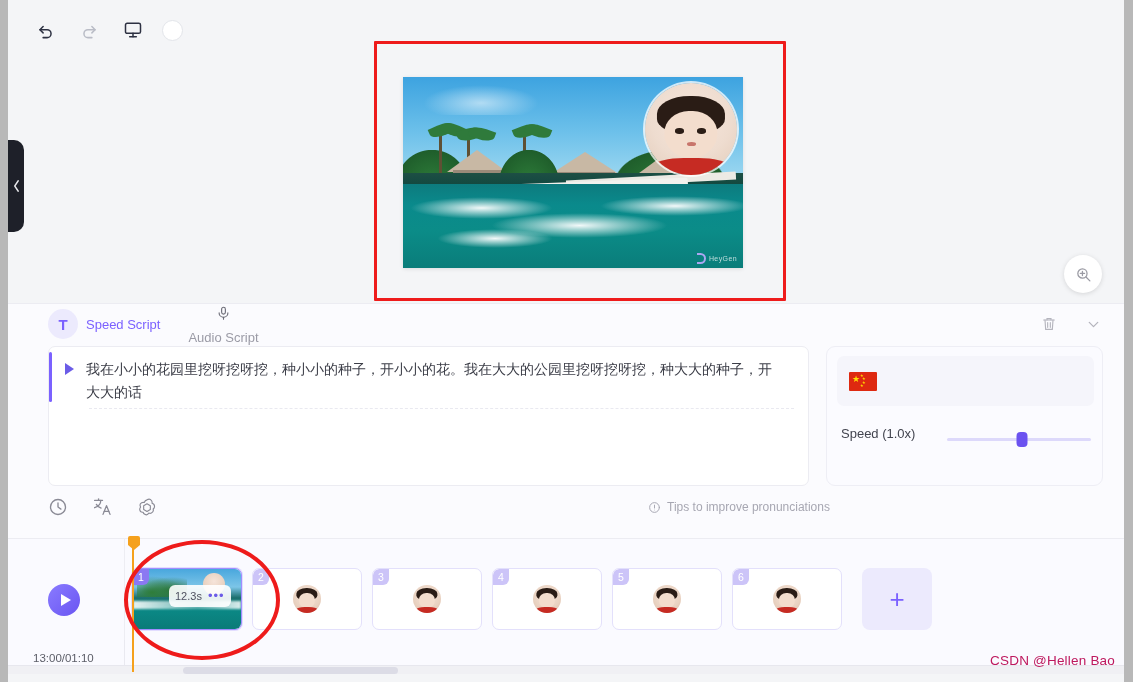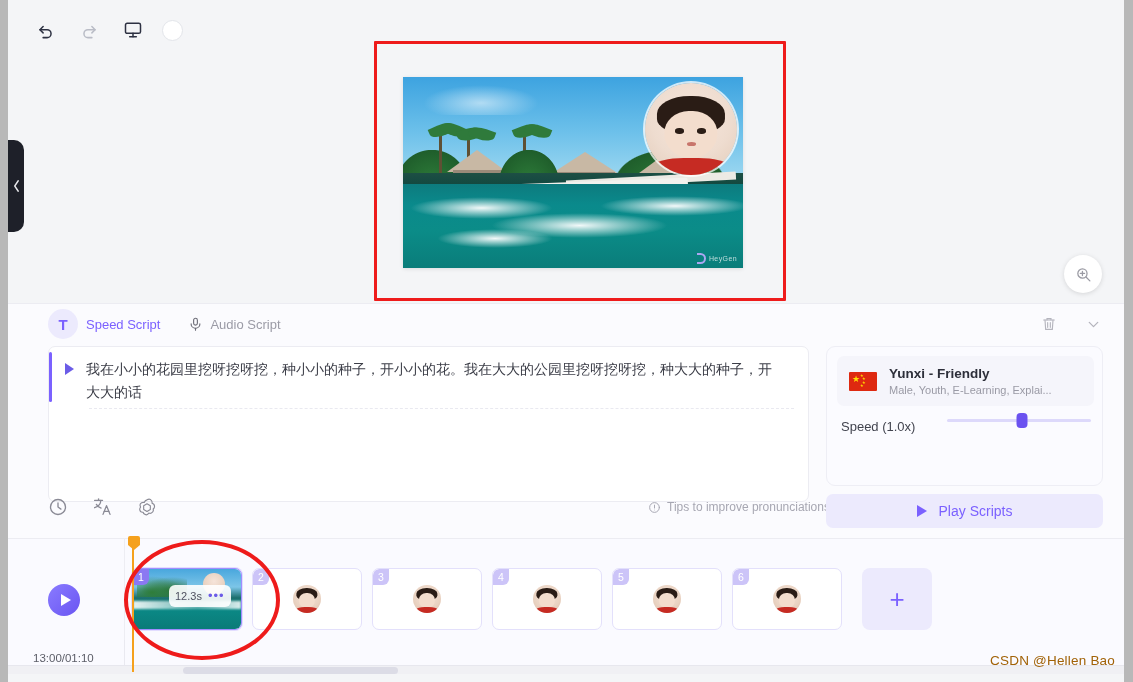--- a/index.html
+++ b/index.html
@@ -214,31 +214,31 @@
     font-size:13px;
   }
   .tab-badge {
     width:30px;height:30px;border-radius:50%;
     background:#eceafd;
     display:flex;align-items:center;justify-content:center;
     color:#7b61ff; font-size:15px; font-weight:600;
   }
   .tab.active .tab-label { color:#7b61ff; }
   .tab-label { color:#9b9ba6; }
-  .tab.audio { margin-left: 28px; gap:7px; }
+  .tab.audio { margin-left: 28px; gap:7px;flex-direction:column; }
   .head-right {
     margin-left:auto; display:flex; align-items:center; gap:28px;
     color:#b4b4bd;
   }
   .head-icon { cursor:pointer; display:flex; }
 
   .script-box {
     position:absolute;
     left: 40px; top: 42px;
-    width: 761px; height: 156px;
+    width: 761px; height: 140px;
     background:#fff;
     border:1px solid #ececf2;
     border-radius: 7px;
   }
   .script-row {
     position:absolute; left:0; top:0; width:100%; height:60px;
     display:flex;
   }
   .script-accent {
     width:3px; background:#7b61ff; margin: 5px 0 0 0; height:50px;
@@ -316,21 +316,21 @@
   }
   .flag .star-s {
     position:absolute; color:#ffde00; font-size:4px; line-height:4px;
   }
   .voice-name { font-size:13.5px; color:#2d2f3a; font-weight:600; }
   .voice-meta { font-size:11px; color:#9a9aa5; margin-top:3px; }
 
   .slider-row {
     position:absolute; left:14px;
     width: 250px; height:22px;
-    display:flex; align-items:flex-start;
+    display:flex; align-items:flex-end;
   }
   .slider-row.speed { top: 72px; }
   .slider-row.pitch { top: 105px; }
   .slider-label { font-size:13px; color:#42444f; width:106px; }
   .track {
     position:relative; flex:1; height:3px;
     background:#ddd9fb; border-radius:3px;
     cursor:pointer;
   }
   .knob {
@@ -510,21 +510,21 @@
     position:absolute;
     left: 175px; top: 1px;
     width: 215px; height: 7px;
     background:#dcdce6;
     border-radius:4px;
     cursor:pointer;
   }
   .watermark {
     position:absolute; right: 18px; bottom: 14px;
     font-size: 13.5px;
-    color: #a16207;
+    color: #be185d;
     letter-spacing:.2px;
     z-index: 9;
   }
   .divider-v {
     position:absolute; left:124px; top:640px; width:1px; height:34px;
     background:#e9e9f0;
   }
   .tl-topline {
     position:absolute; left:124px; top:538px; width:1px; height:136px;
     background:#ededf3;
@@ -708,39 +708,31 @@
 
     <div class="voice-card">
       <div class="voice-row">
         <span class="flag">
           <span class="star-big">★</span>
           <span class="star-s" style="left:11px; top:2px;">★</span>
           <span class="star-s" style="left:13px; top:5px;">★</span>
           <span class="star-s" style="left:13px; top:9px;">★</span>
           <span class="star-s" style="left:11px; top:12px;">★</span>
         </span>
-        <span>
-          <span class="voice-name" style="display:block">Yunxi - Friendly</span>
-          <span class="voice-meta" style="display:block">Male, Youth, E-Learning, Explai...</span>
-        </span>
       </div>
 
       <div class="slider-row speed">
         <span class="slider-label">Speed (1.0x)</span>
         <span class="track">
           <span class="knob" style="left:52%"></span>
         </span>
       </div>
 
     </div>
 
-    <div class="play-scripts">
-      <span class="tri2"></span>
-      <span class="play-scripts-label">Play Scripts</span>
-    </div>
   </div>
 
   <div class="timeline"></div>
   <div class="tl-topline"></div>
 
   <div class="tl-play">
       <span class="tri3"></span>
     </div>
   <div class="timecode">13:00/01:10</div>
 

